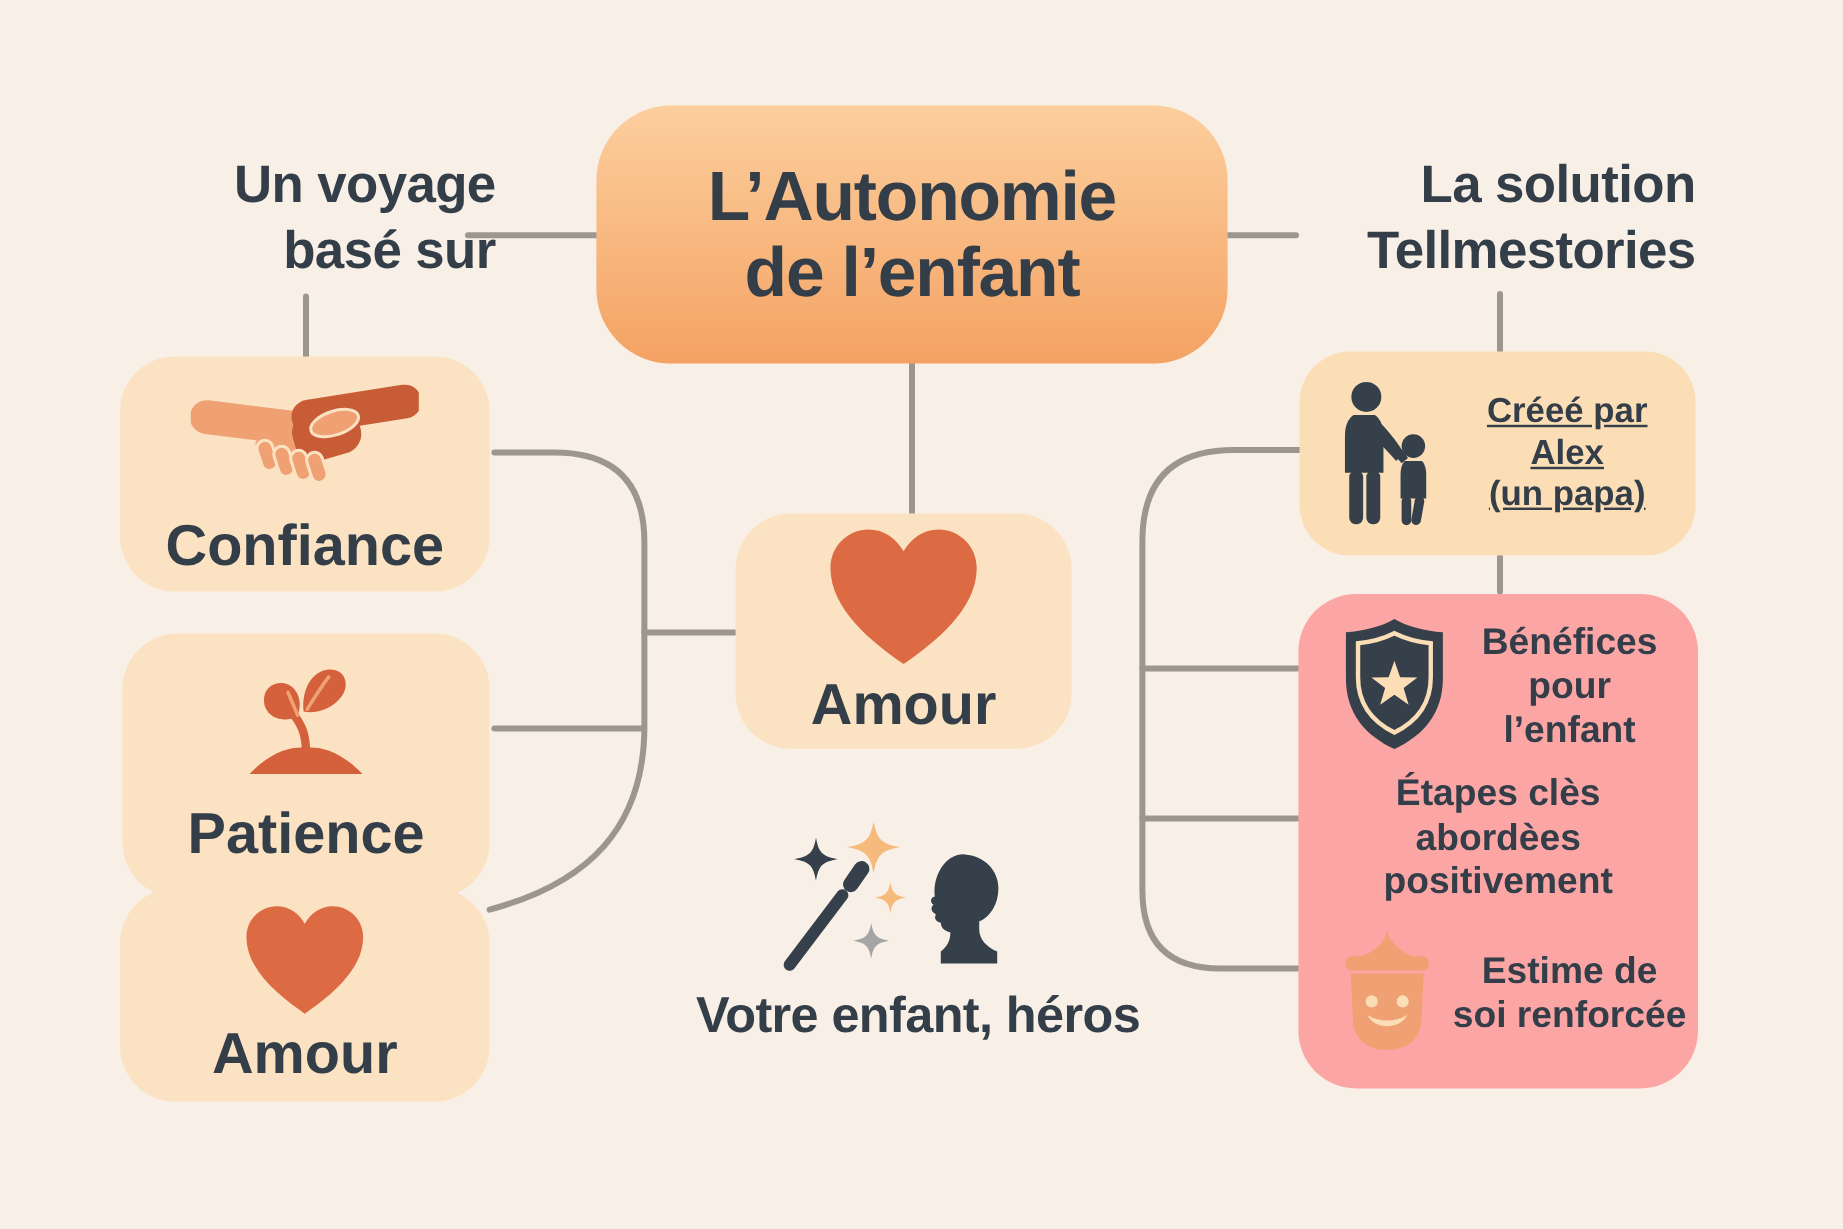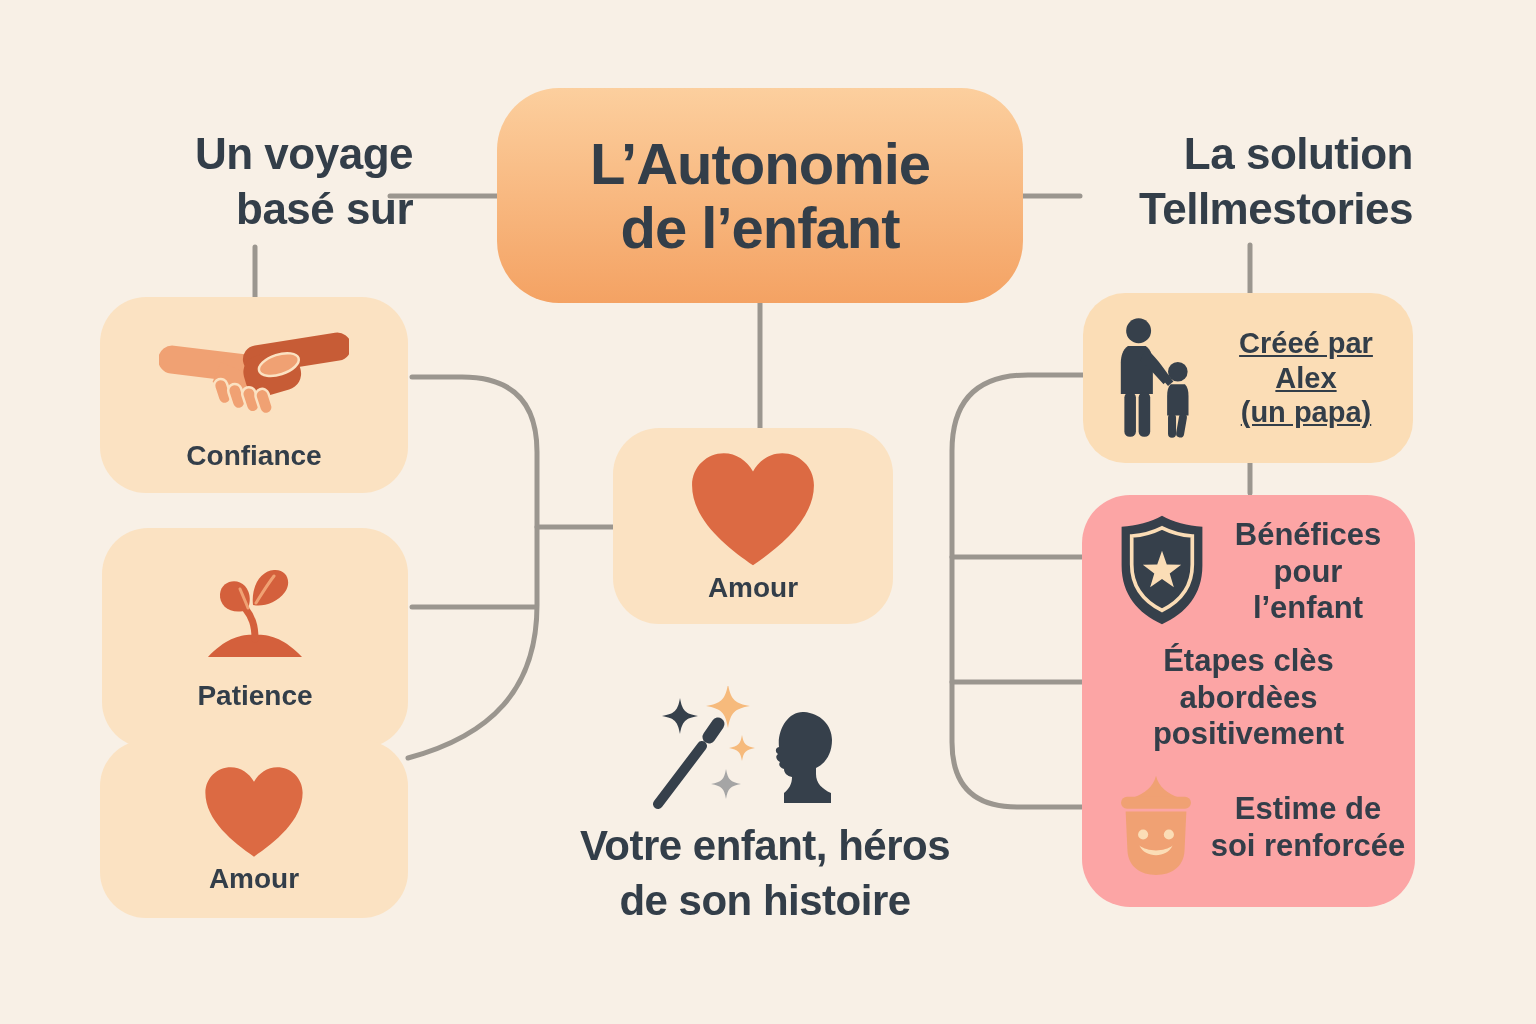--- a/index.html
+++ b/index.html
@@ -14,21 +14,21 @@
   .title-box{
     position:absolute;left:497px;top:88px;width:526px;height:215px;border-radius:62px;
     background:linear-gradient(180deg,#FCCF9E 0%,#F4A263 100%);
     display:flex;flex-direction:column;align-items:center;justify-content:center;
     font-size:58px;line-height:1.1;letter-spacing:-1px;text-align:center;
   }
   .card{
     position:absolute;background:#FBE2C2;border-radius:46px;
     display:flex;flex-direction:column;align-items:center;justify-content:center;gap:5px;
   }
-  .card .label{font-size:28px;}
+  .card .label{font-size:48px;}
   .creator-card{
     position:absolute;left:1083px;top:293px;width:330px;height:170px;border-radius:42px;
     background:#FBDDB6;display:flex;flex-direction:row;align-items:center;
     padding:0;box-sizing:border-box;text-decoration:underline;
   }
   .creator-icon{margin-left:28px;flex:0 0 auto;}
   .creator-text{flex:1;text-align:center;font-size:29px;line-height:1.2;margin-right:10px;}
   .big-card{
     position:absolute;left:1082px;top:495px;width:333px;height:412px;border-radius:48px;
     background:#fca5a5;
@@ -177,16 +177,15 @@
     <path d="M0 -10 C1.2 -3 3 -1.2 10 0 C3 1.2 1.2 3 0 10 C-1.2 3 -3 1.2 -10 0 C-3 -1.2 -1.2 -3 0 -10 Z" transform="translate(100 62) scale(1.3)" fill="#F6BA7C"></path>
     <path d="M0 -10 C1.2 -3 3 -1.2 10 0 C3 1.2 1.2 3 0 10 C-1.2 3 -3 1.2 -10 0 C-3 -1.2 -1.2 -3 0 -10 Z" transform="translate(84 98) scale(1.5)" fill="#A5A5A5"></path>
   </svg>
 
   <svg style="position:absolute;left:760px;top:710px;" width="80" height="95" viewBox="0 0 80 95">
     <path d="M44 2 C60 3 72 15 72 30 C72 44 65 54 56 58 L56 64 C56 73 62 79 71 83 L71 93 L24 93 L24 83 C29 79 32 74 32 67 C27 66 24 63 24 59 C20 58 18 55 20 52 C16 50 15 46 18 44 C15 42 15 38 19 37 C17 20 28 1 44 2 Z" fill="#36404B"></path>
   </svg>
 
   <div class="tagline">
     <div>Votre enfant, héros</div>
-    <div>de son histoire</div>
   </div>
 
 </div>
 
 </body></html>

